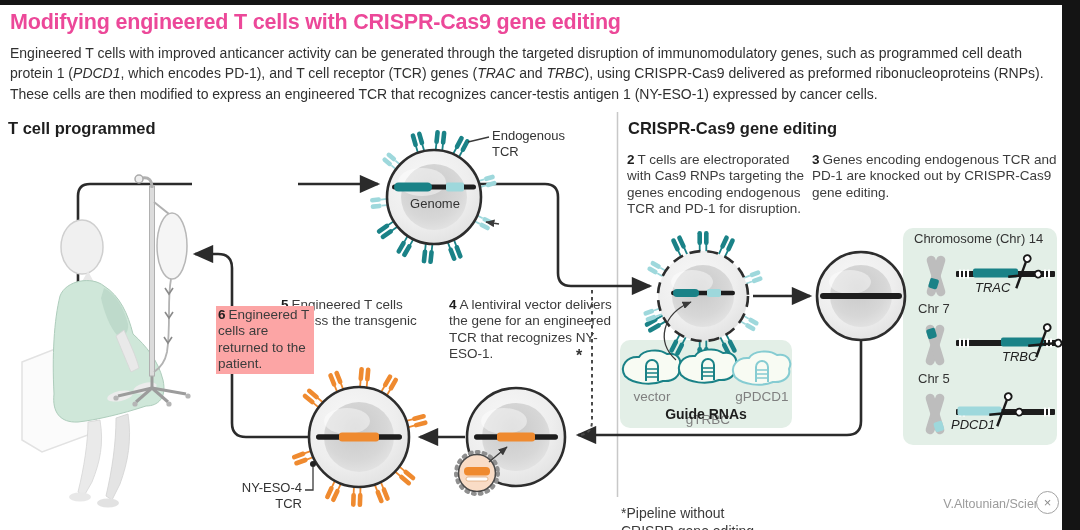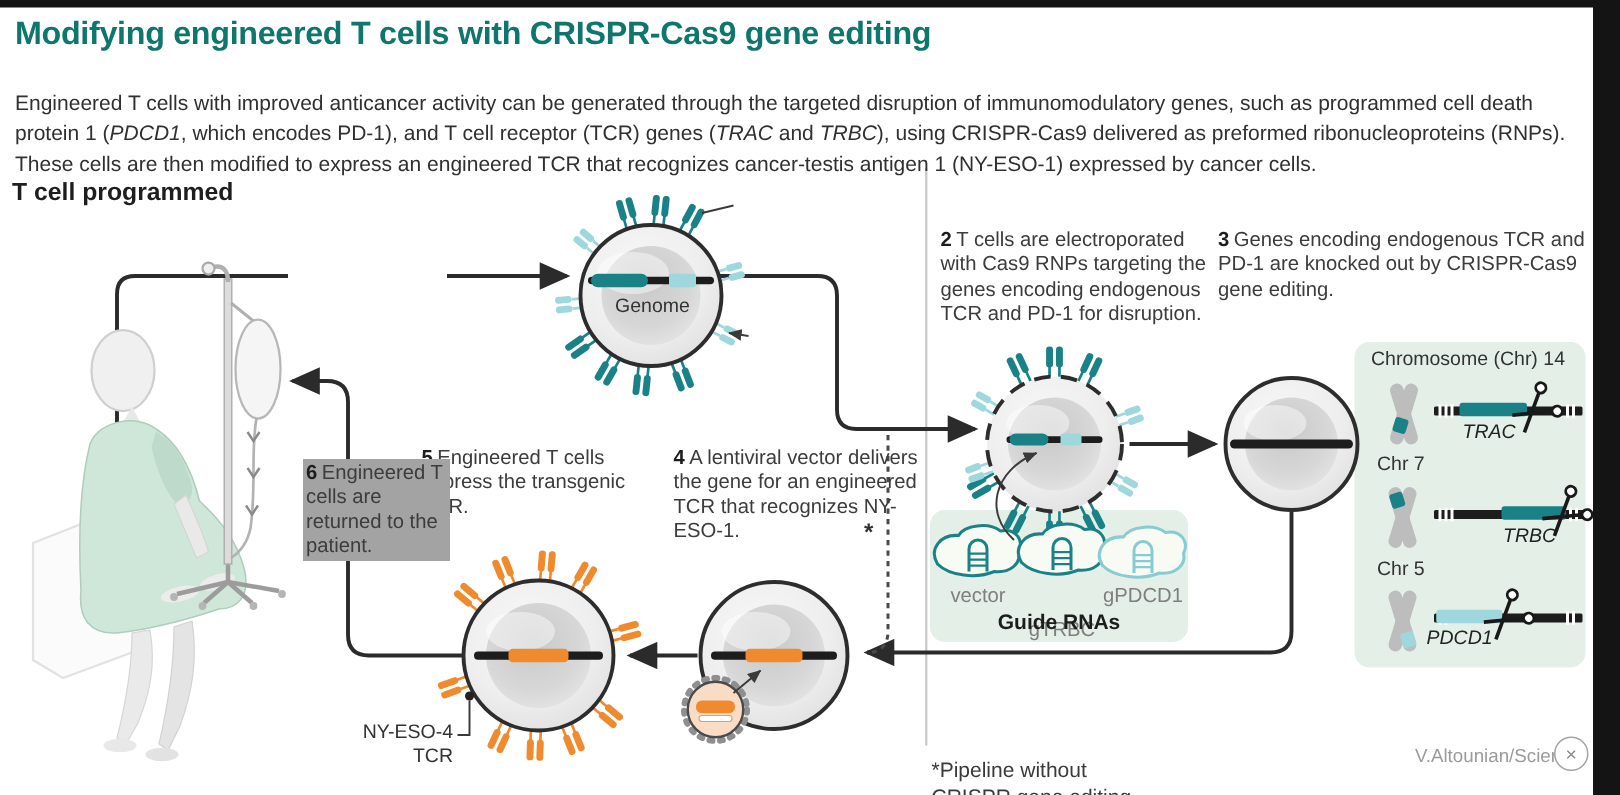--- a/index.html
+++ b/index.html
@@ -7,22 +7,22 @@
     --ink:#2b2b2b; --gown:#cfe7d9; --txt:#353535;
   }
   html,body{margin:0;padding:0;background:#fff;}
   #stage{position:relative;width:1080px;height:530px;background:#fff;overflow:hidden;
          font-family:"Liberation Sans", sans-serif;color:var(--txt);}
   .bar-top{position:absolute;left:0;top:0;width:1080px;height:5px;background:#141414;}
   .bar-right{position:absolute;left:1062px;top:0;width:18px;height:530px;background:#141414;}
   svg.layer{position:absolute;left:0;top:0;}
   .t{position:absolute;line-height:1.2;}
   .pre{white-space:pre-wrap;}
-  #title{left:10px;top:10px;width:900px;font-size:21.5px;font-weight:bold;color:#0f766e;letter-spacing:-0.2px;}
-  #intro{left:10px;top:44px;width:1046px;font-size:14px;line-height:1.45;color:#303030;}
+  #title{left:10px;top:10px;width:900px;font-size:21.5px;font-weight:bold;color:#ec4899;letter-spacing:-0.2px;}
+  #intro{left:10px;top:29px;width:1046px;font-size:14px;line-height:1.45;color:#303030;}
   #intro i{font-style:italic;}
   .sec{font-size:16.5px;font-weight:bold;color:#1e1e1e;}
   #sec-left{left:8px;top:119px;}
   #sec-right{left:628px;top:119px;}
   .step{font-size:13.5px;color:#3c3c3c;line-height:1.22;}
   .step b{color:#1d1d1d;margin-right:3px;}
   .lbl{font-size:13px;color:#333;}
   .gene{font-size:13px;font-style:italic;color:#222;}
   .grna{font-size:13.5px;color:#7f7f7f;text-align:center;}
   #guide-title{font-size:14px;font-weight:bold;color:#1d1d1d;text-align:center;}
@@ -285,27 +285,30 @@
     <path class="flow-thin" d="M 468,142 L 489,137"></path>
     <path class="flow-thin" d="M 499,224 L 486,222" marker-end="url(#ahs)"></path>
     <path class="flow-thin" d="M 305,490 H 313 V 467"></path>
     <circle cx="313" cy="464" r="3" fill="#222"></circle>
   </svg>
 
   <div class="t" id="title">Modifying engineered T cells with CRISPR-Cas9 gene editing</div>
   <p class="t" id="intro"><span>Engineered T cells with improved anticancer activity can be generated through the targeted disruption of immunomodulatory genes, such as programmed cell death protein 1 (</span><i>PDCD1</i><span>, which encodes PD-1), and T cell receptor (TCR) genes (</span><i>TRAC</i><span> and </span><i>TRBC</i><span>), using CRISPR-Cas9 delivered as preformed ribonucleoproteins (RNPs). These cells are then modified to express an engineered TCR that recognizes cancer-testis antigen 1 (NY-ESO-1) expressed by cancer cells.</span></p>
 
   <div class="t sec" id="sec-left">T cell programmed</div>
+  <div class="t sec" id="sec-right">CRISPR-Cas9 gene editing</div>
 
   <div class="t step" style="left:627px;top:152px;width:182px"><b>2</b><span>T cells are electroporated with Cas9 RNPs targeting the genes encoding endogenous TCR and PD-1 for disruption.</span></div>
   <div class="t step" style="left:812px;top:152px;width:250px"><b>3</b><span>Genes encoding endogenous TCR and PD-1 are knocked out by CRISPR-Cas9 gene editing.</span></div>
   <div class="t step" style="left:449px;top:297px;width:168px"><b>4</b><span>A lentiviral vector delivers the gene for an engineered TCR that recognizes NY-ESO-1.</span></div>
   <div class="t step" style="left:281px;top:297px;width:138px"><b>5</b><span>Engineered T cells express the transgenic TCR.</span></div>
-  <div class="t step" style="left:202px;top:306px;width:94px;background:#a3a3a3;padding:1px 2px"><b>6</b><span>Engineered T cells are returned to the patient.</span></div>
-
+  <div class="t step" style="left:216px;top:306px;width:94px;background:#fca5a5;padding:1px 2px"><b>6</b><span>Engineered T cells are returned to the patient.</span></div>
+
+  <div class="t lbl pre" style="left:492px;top:128px;width:92px">Endogenous
+TCR</div>
   <div class="t lbl" style="left:396px;top:196px;width:78px;text-align:center">Genome</div>
   <div class="t lbl" style="left:214px;top:480px;width:88px;text-align:right">NY-ESO-4 TCR</div>
 
   <div class="t lbl" style="left:914px;top:231px;width:142px">Chromosome (Chr) 14</div>
   <div class="t gene" style="left:975px;top:280px">TRAC</div>
   <div class="t lbl" style="left:918px;top:301px">Chr 7</div>
   <div class="t gene" style="left:1002px;top:349px">TRBC</div>
   <div class="t lbl" style="left:918px;top:371px">Chr 5</div>
   <div class="t gene" style="left:951px;top:417px">PDCD1</div>
 

